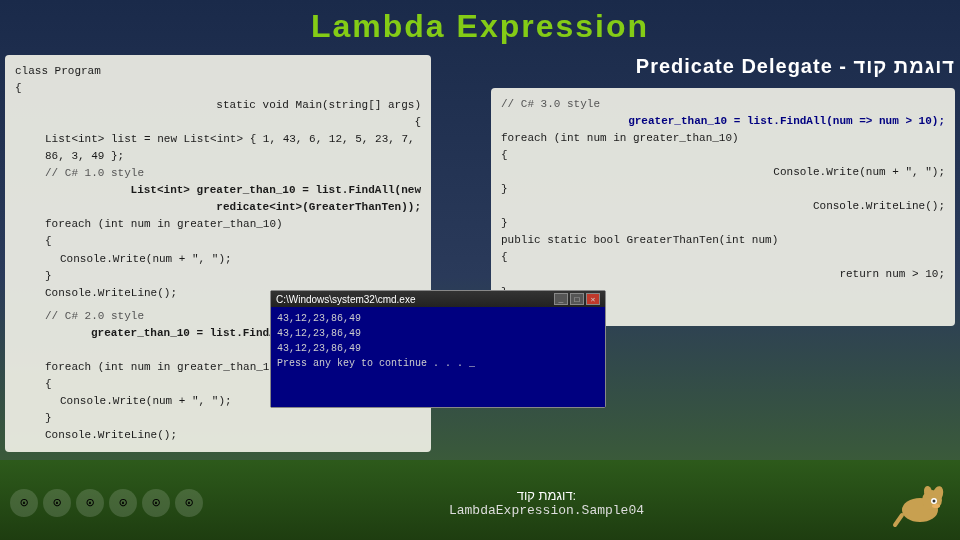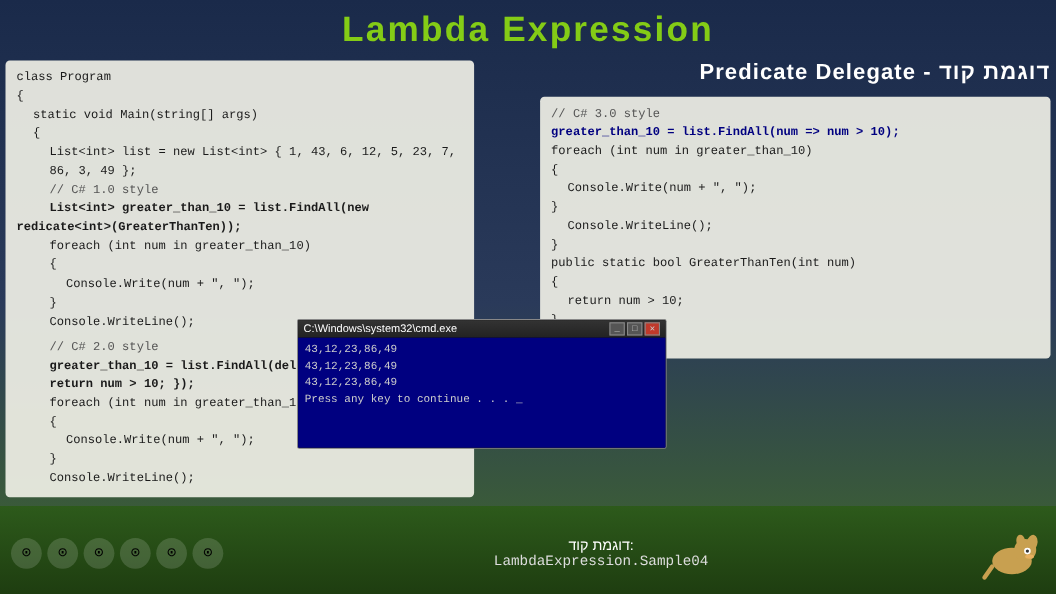--- a/index.html
+++ b/index.html
@@ -81,21 +81,21 @@
 
     .code-panel-right {
       background: rgba(240, 240, 230, 0.92);
       border-radius: 4px;
       padding: 8px 10px;
       font-size: 11px;
       line-height: 1.55;
       color: #1a1a1a;
     }
 
-    .code-bold { font-weight: bold; }
+    .code-bold { font-weight: bold; text-align: right; }
     .code-comment { color: #555555; }
 
     
     .cmd-window {
       position: absolute;
       top: 290px;
       left: 270px;
       width: 336px;
       background: #000000;
       border: 1px solid #888;
@@ -181,21 +181,21 @@
       font-family: Arial, sans-serif;
       font-size: 13px;
       color: #ffffff;
     }
 
     .bottom-label-sub {
       font-size: 13px;
       color: #dddddd;
     }
 
-    .indent1 { padding-left: 15px; }
+    .indent1 { padding-left: 15px; text-align: right; }
     .indent2 { padding-left: 30px; }
     .indent3 { padding-left: 45px; }
   </style>
 </head>
 <body>
 
 <div class="sky"></div>
 
 <div class="ground"></div>
 

